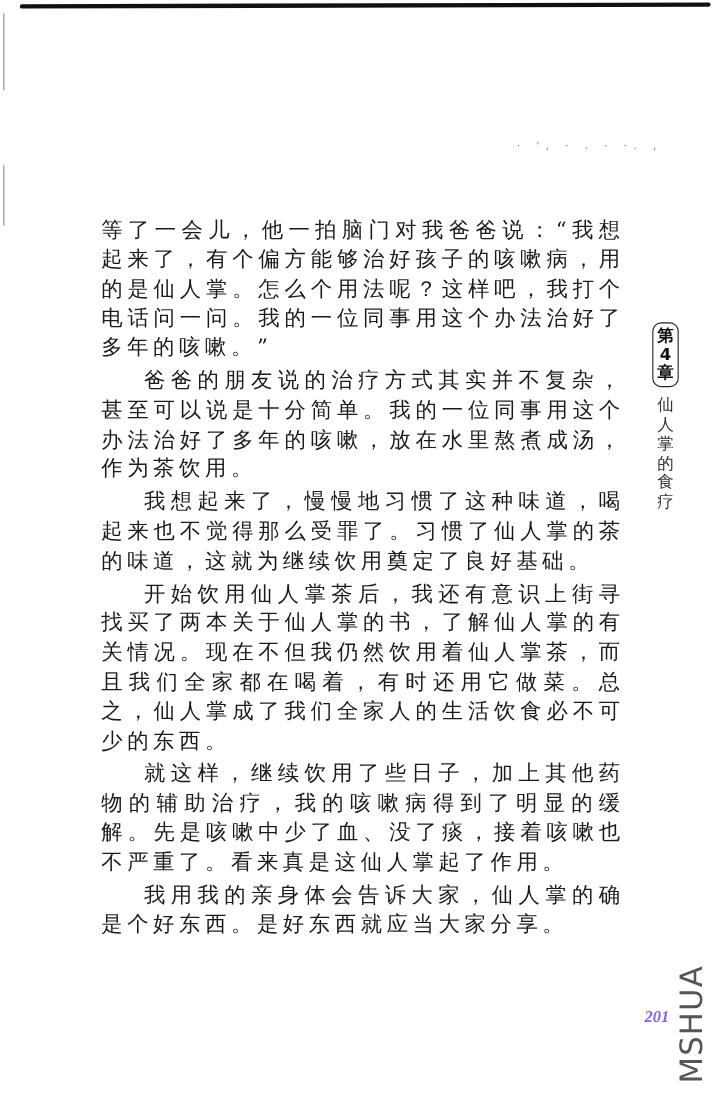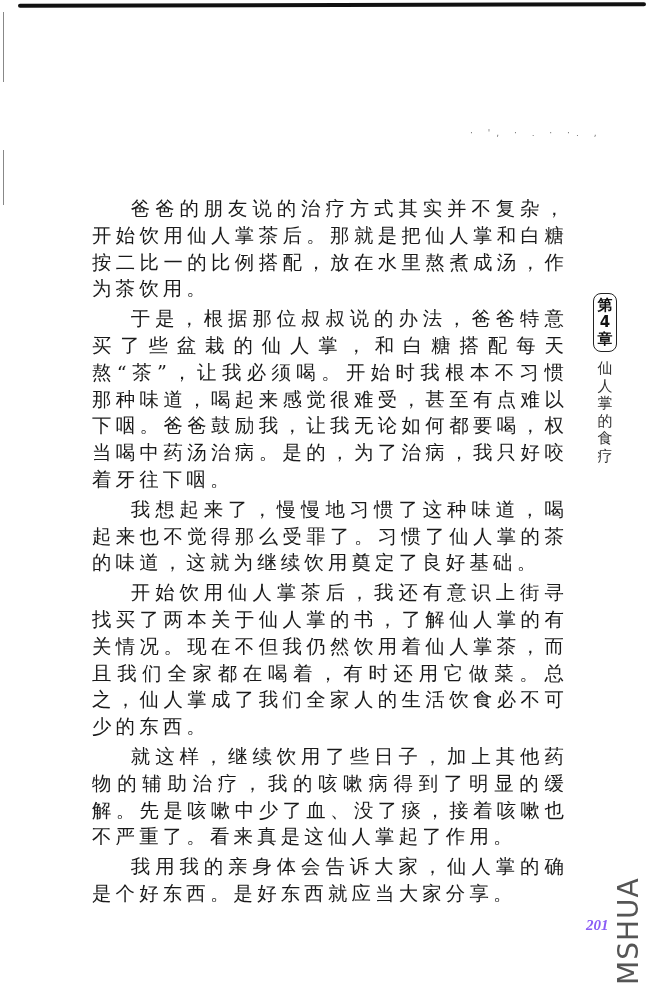--- a/index.html
+++ b/index.html
@@ -47,22 +47,22 @@
   </style>
 </head>
 <body>
 
 <div class="top-rule"></div>
 <div class="left-margin-line" style="top:12px;height:70px;"></div>
 <div class="left-margin-line" style="top:150px;height:55px;"></div>
 <div class="scan-specks">· ', · . · ·. ,</div>
 
 <div class="body-text">
-  <p class="indent">爸爸的朋友说的治疗方式其实并不复杂，开始饮用仙人掌茶后。那就是把仙人掌和白糖按二比一的比例搭配，放在水里熬煮成汤，作为茶饮用。</p>
-  <p class="indent">于是，根据那位叔叔说的办法，爸爸特意买了些盆栽的仙人掌，和白糖搭配每天熬“茶”，让我必须喝。开始时我根本不习惯那种味道，喝起来感觉很难受，甚至有点难以下咽。爸爸鼓励我，让我无论如何都要喝，权当喝中药汤治病。是的，为了治病，我只好咬着牙往下咽。</p>
+  <p>等了一会儿，他一拍脑门对我爸爸说：“我想起来了，有个偏方能够治好孩子的咳嗽病，用的是仙人掌。怎么个用法呢？这样吧，我打个电话问一问。我的一位同事用这个办法治好了多年的咳嗽。”</p>
+  <p class="indent">爸爸的朋友说的治疗方式其实并不复杂，甚至可以说是十分简单。我的一位同事用这个办法治好了多年的咳嗽，放在水里熬煮成汤，作为茶饮用。</p>
   <p class="indent">我想起来了，慢慢地习惯了这种味道，喝起来也不觉得那么受罪了。习惯了仙人掌的茶的味道，这就为继续饮用奠定了良好基础。</p>
   <p class="indent">开始饮用仙人掌茶后，我还有意识上街寻找买了两本关于仙人掌的书，了解仙人掌的有关情况。现在不但我仍然饮用着仙人掌茶，而且我们全家都在喝着，有时还用它做菜。总之，仙人掌成了我们全家人的生活饮食必不可少的东西。</p>
   <p class="indent">就这样，继续饮用了些日子，加上其他药物的辅助治疗，我的咳嗽病得到了明显的缓解。先是咳嗽中少了血、没了痰，接着咳嗽也不严重了。看来真是这仙人掌起了作用。</p>
   <p class="indent">我用我的亲身体会告诉大家，仙人掌的确是个好东西。是好东西就应当大家分享。</p>
 </div>
 
 <div class="chapter-tab">
   <span>第</span>
   <span>4</span>
   <span>章</span>

